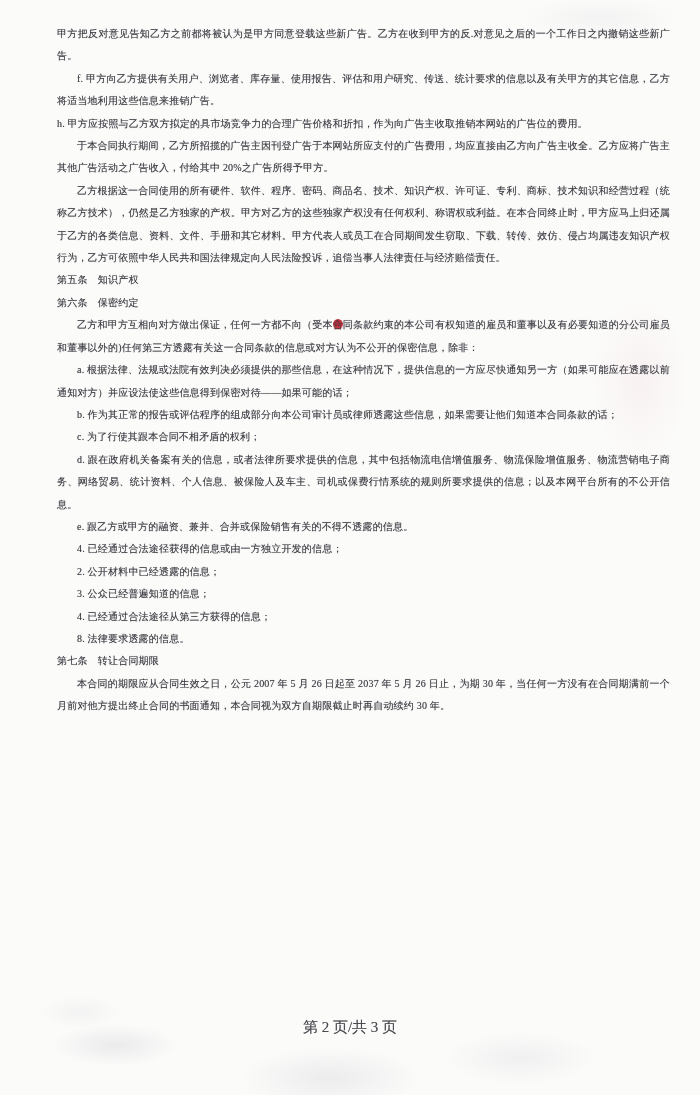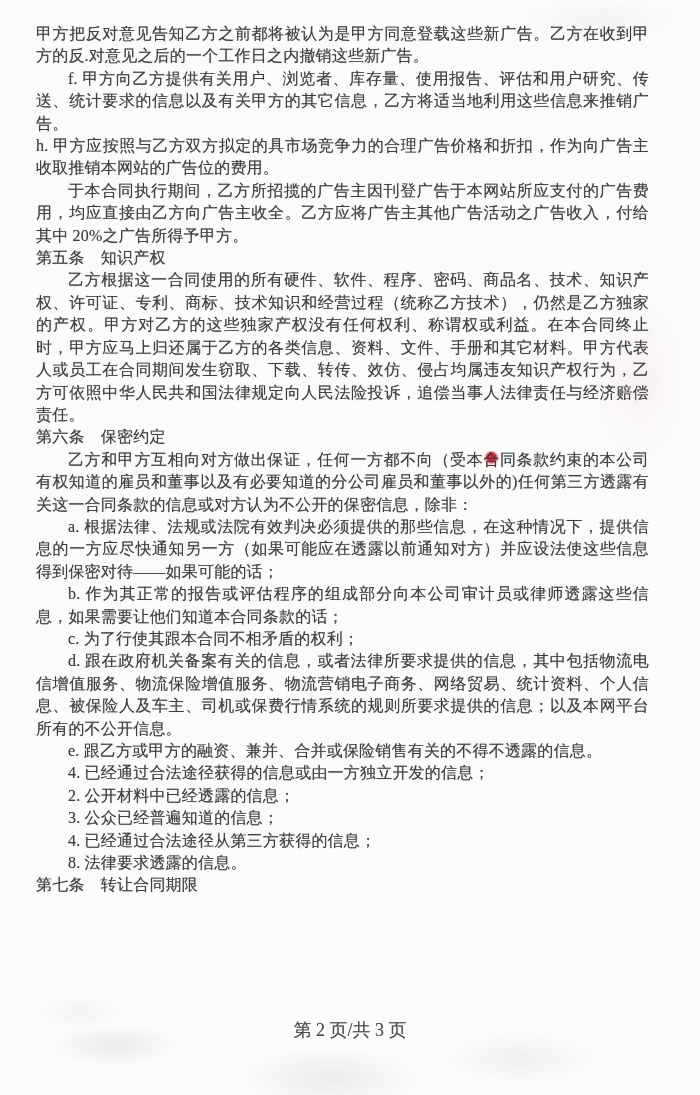--- a/index.html
+++ b/index.html
@@ -13,25 +13,25 @@
       radial-gradient(ellipse 90px 30px at 115px 1045px, rgba(175,175,182,0.22), transparent 70%),
       radial-gradient(ellipse 130px 45px at 330px 1078px, rgba(175,175,182,0.20), transparent 70%),
       radial-gradient(ellipse 110px 38px at 520px 1058px, rgba(182,182,188,0.16), transparent 70%),
       radial-gradient(ellipse 70px 120px at 640px 380px, rgba(225,160,165,0.10), transparent 70%),
       radial-gradient(ellipse 120px 30px at 600px 18px, rgba(185,185,190,0.12), transparent 70%),
       radial-gradient(ellipse 60px 25px at 80px 1012px, rgba(185,185,190,0.12), transparent 70%),
       #fbfbfa;
   }
   .sheet {
     position: absolute;
-    left: 36px;
+    left: 57px;
     top: 23px;
     width: 613px;
     color: #3e3e44;
-    font-size: 16px;
+    font-size: 10px;
     line-height: 22.4px;
     text-align: justify;
     text-shadow: 0 0 0.7px rgba(70,70,80,0.55);
     letter-spacing: 0.2px;
   }
   .blk { margin: 0; }
   .indent { text-indent: 2em; }
   .flush { text-indent: 0; }
   .heading { text-indent: 0; }
   .red-mark {
@@ -39,43 +39,44 @@
     background: radial-gradient(circle at 50% 38%, rgba(186,26,40,0.88) 0 4.5px, rgba(186,26,40,0.35) 6px, transparent 8px);
     border-radius: 50%;
   }
   .page-footer {
     position: absolute;
     top: 1018px;
     left: 0;
     width: 700px;
     text-align: center;
     color: #4a4a50;
-    font-size: 18px;
+    font-size: 15px;
     font-family: "Liberation Serif", "DejaVu Serif", serif;
     text-shadow: 0 0 0.6px rgba(70,70,80,0.5);
   }
 </style>
 </head>
 <body>
 
 <div class="sheet">
   <p class="blk flush">甲方把反对意见告知乙方之前都将被认为是甲方同意登载这些新广告。乙方在收到甲方的反.对意见之后的一个工作日之内撤销这些新广告。</p>
   <p class="blk indent">f. 甲方向乙方提供有关用户、浏览者、库存量、使用报告、评估和用户研究、传送、统计要求的信息以及有关甲方的其它信息，乙方将适当地利用这些信息来推销广告。</p>
   <p class="blk flush">h. 甲方应按照与乙方双方拟定的具市场竞争力的合理广告价格和折扣，作为向广告主收取推销本网站的广告位的费用。</p>
   <p class="blk indent">于本合同执行期间，乙方所招揽的广告主因刊登广告于本网站所应支付的广告费用，均应直接由乙方向广告主收全。乙方应将广告主其他广告活动之广告收入，付给其中 20%之广告所得予甲方。</p>
+  <p class="blk indent">乙方根据这一合同使用的所有硬件、软件、程序、密码、商品名、技术、知识产权、许可证、专利、商标、技术知识和经营过程（统称乙方技术），仍然是乙方独家的产权。甲方对乙方的这些独家产权没有任何权利、称谓权或利益。在本合同终止时，甲方应马上归还属于乙方的各类信息、资料、文件、手册和其它材料。甲方代表人或员工在合同期间发生窃取、下载、转传、效仿、侵占均属违友知识产权行为，乙方可依照中华人民共和国法律规定向人民法险投诉，追偿当事人法律责任与经济赔偿责任。</p>
   <p class="blk heading">第五条　知识产权</p>
-  <p class="blk indent">乙方根据这一合同使用的所有硬件、软件、程序、密码、商品名、技术、知识产权、许可证、专利、商标、技术知识和经营过程（统称乙方技术），仍然是乙方独家的产权。甲方对乙方的这些独家产权没有任何权利、称谓权或利益。在本合同终止时，甲方应马上归还属于乙方的各类信息、资料、文件、手册和其它材料。甲方代表人或员工在合同期间发生窃取、下载、转传、效仿、侵占均属违友知识产权行为，乙方可依照中华人民共和国法律规定向人民法险投诉，追偿当事人法律责任与经济赔偿责任。</p>
   <p class="blk heading">第六条　保密约定</p>
   <p class="blk indent"><span>乙方和甲方互相向对方做出保证，任何一方都不向（受本</span><span class="red-mark">合</span><span>同条款约束的本公司有权知道的雇员和董事以及有必要知道的分公司雇员和董事以外的)任何第三方透露有关这一合同条款的信息或对方认为不公开的保密信息，除非：</span></p>
   <p class="blk indent">a. 根据法律、法规或法院有效判决必须提供的那些信息，在这种情况下，提供信息的一方应尽快通知另一方（如果可能应在透露以前通知对方）并应设法使这些信息得到保密对待——如果可能的话；</p>
   <p class="blk indent">b. 作为其正常的报告或评估程序的组成部分向本公司审计员或律师透露这些信息，如果需要让他们知道本合同条款的话；</p>
   <p class="blk indent">c. 为了行使其跟本合同不相矛盾的权利；</p>
   <p class="blk indent">d. 跟在政府机关备案有关的信息，或者法律所要求提供的信息，其中包括物流电信增值服务、物流保险增值服务、物流营销电子商务、网络贸易、统计资料、个人信息、被保险人及车主、司机或保费行情系统的规则所要求提供的信息；以及本网平台所有的不公开信息。</p>
   <p class="blk indent">e. 跟乙方或甲方的融资、兼并、合并或保险销售有关的不得不透露的信息。</p>
   <p class="blk indent">4. 已经通过合法途径获得的信息或由一方独立开发的信息；</p>
   <p class="blk indent">2. 公开材料中已经透露的信息；</p>
   <p class="blk indent">3. 公众已经普遍知道的信息；</p>
   <p class="blk indent">4. 已经通过合法途径从第三方获得的信息；</p>
   <p class="blk indent">8. 法律要求透露的信息。</p>
   <p class="blk heading">第七条　转让合同期限</p>
+  <p class="blk indent">本合同的期限应从合同生效之日，公元 2007 年 5 月 26 日起至 2037 年 5 月 26 日止，为期 30 年，当任何一方没有在合同期满前一个月前对他方提出终止合同的书面通知，本合同视为双方自期限截止时再自动续约 30 年。</p>
 </div>
 
 <div class="page-footer">第 2 页/共 3 页</div>
 
 </body></html>

